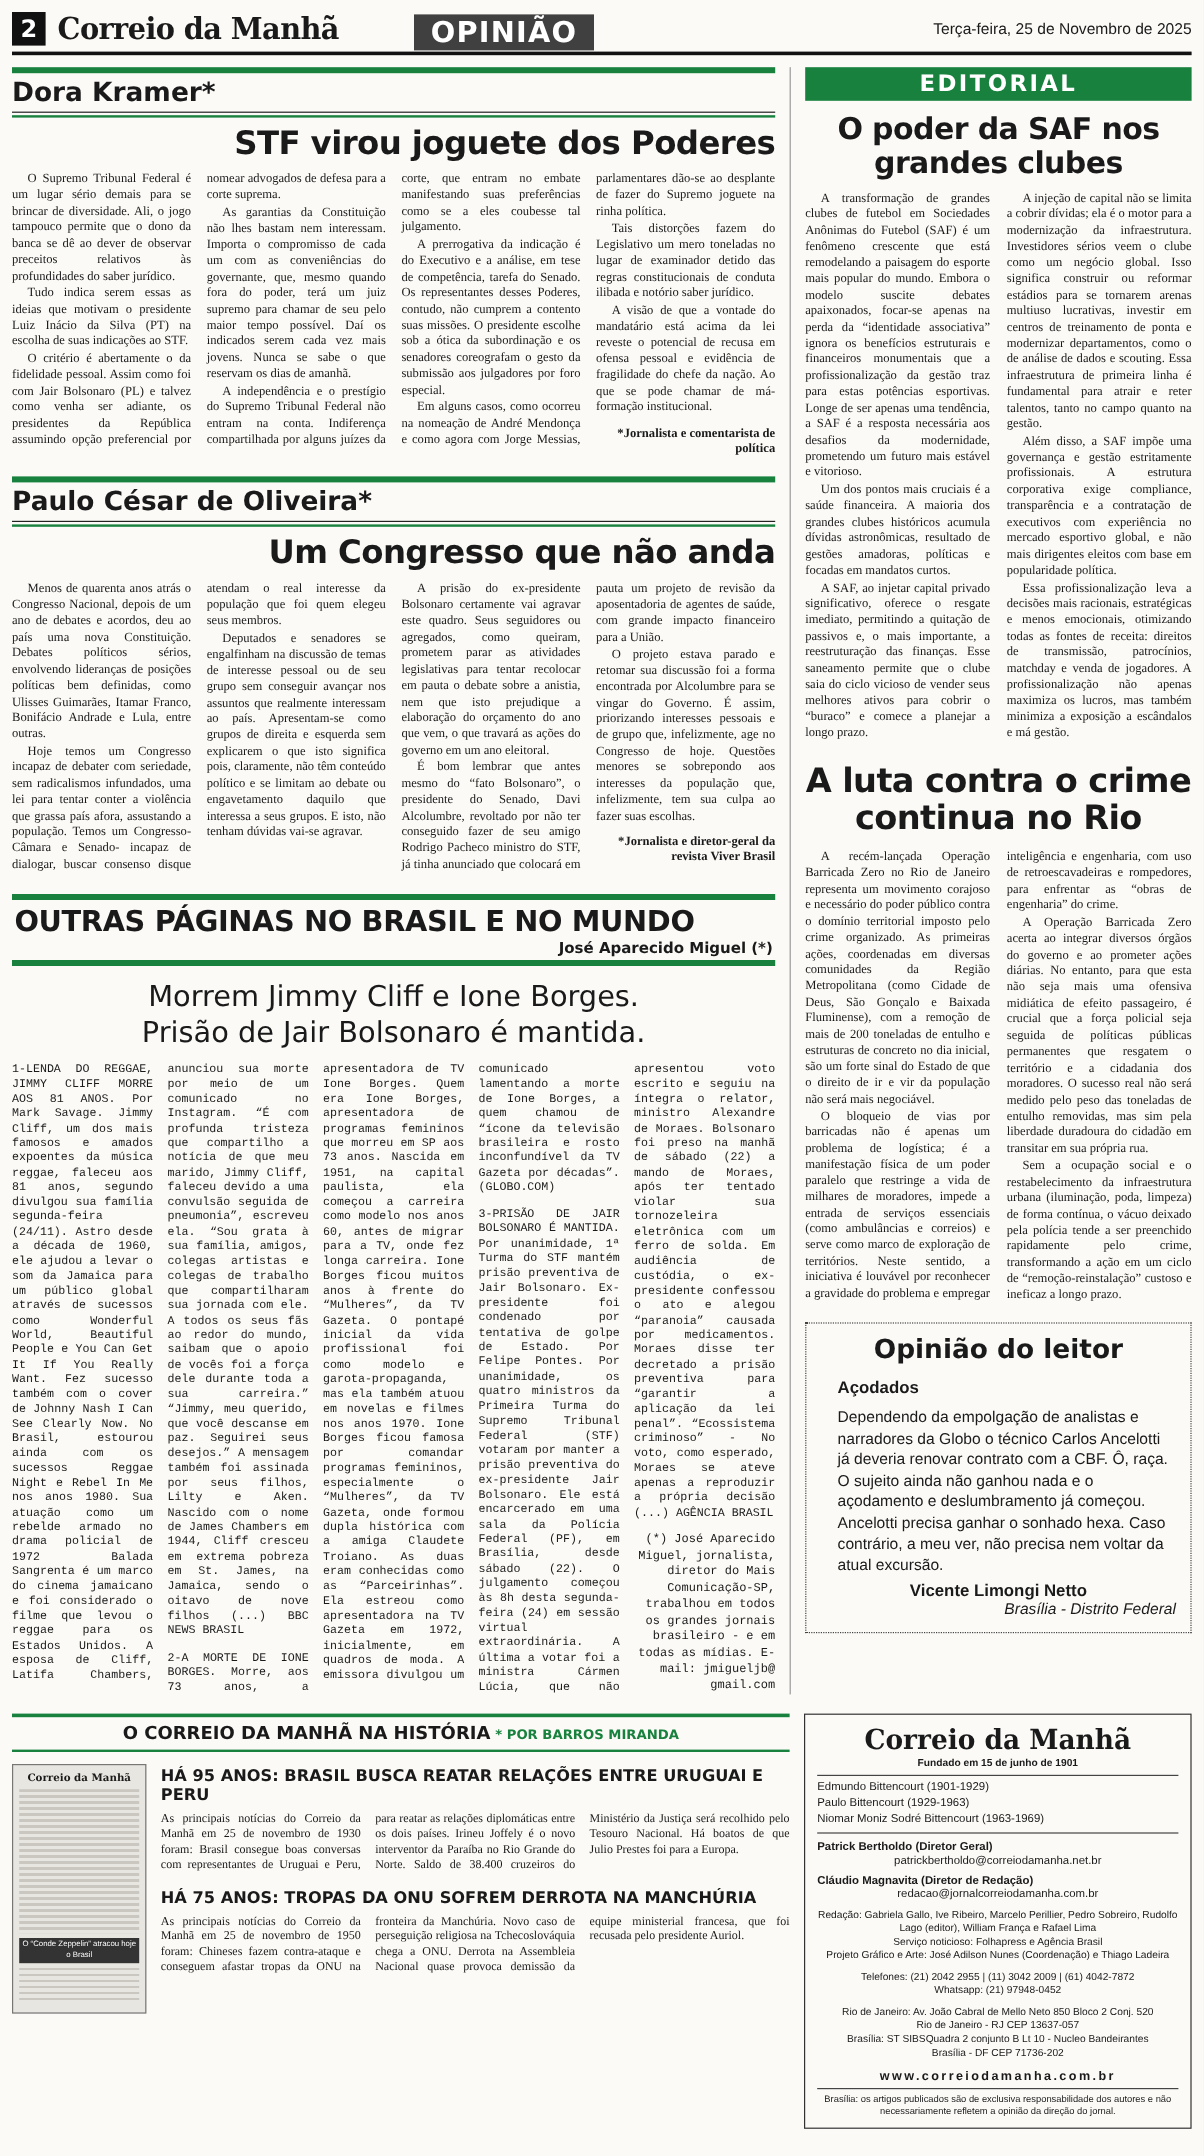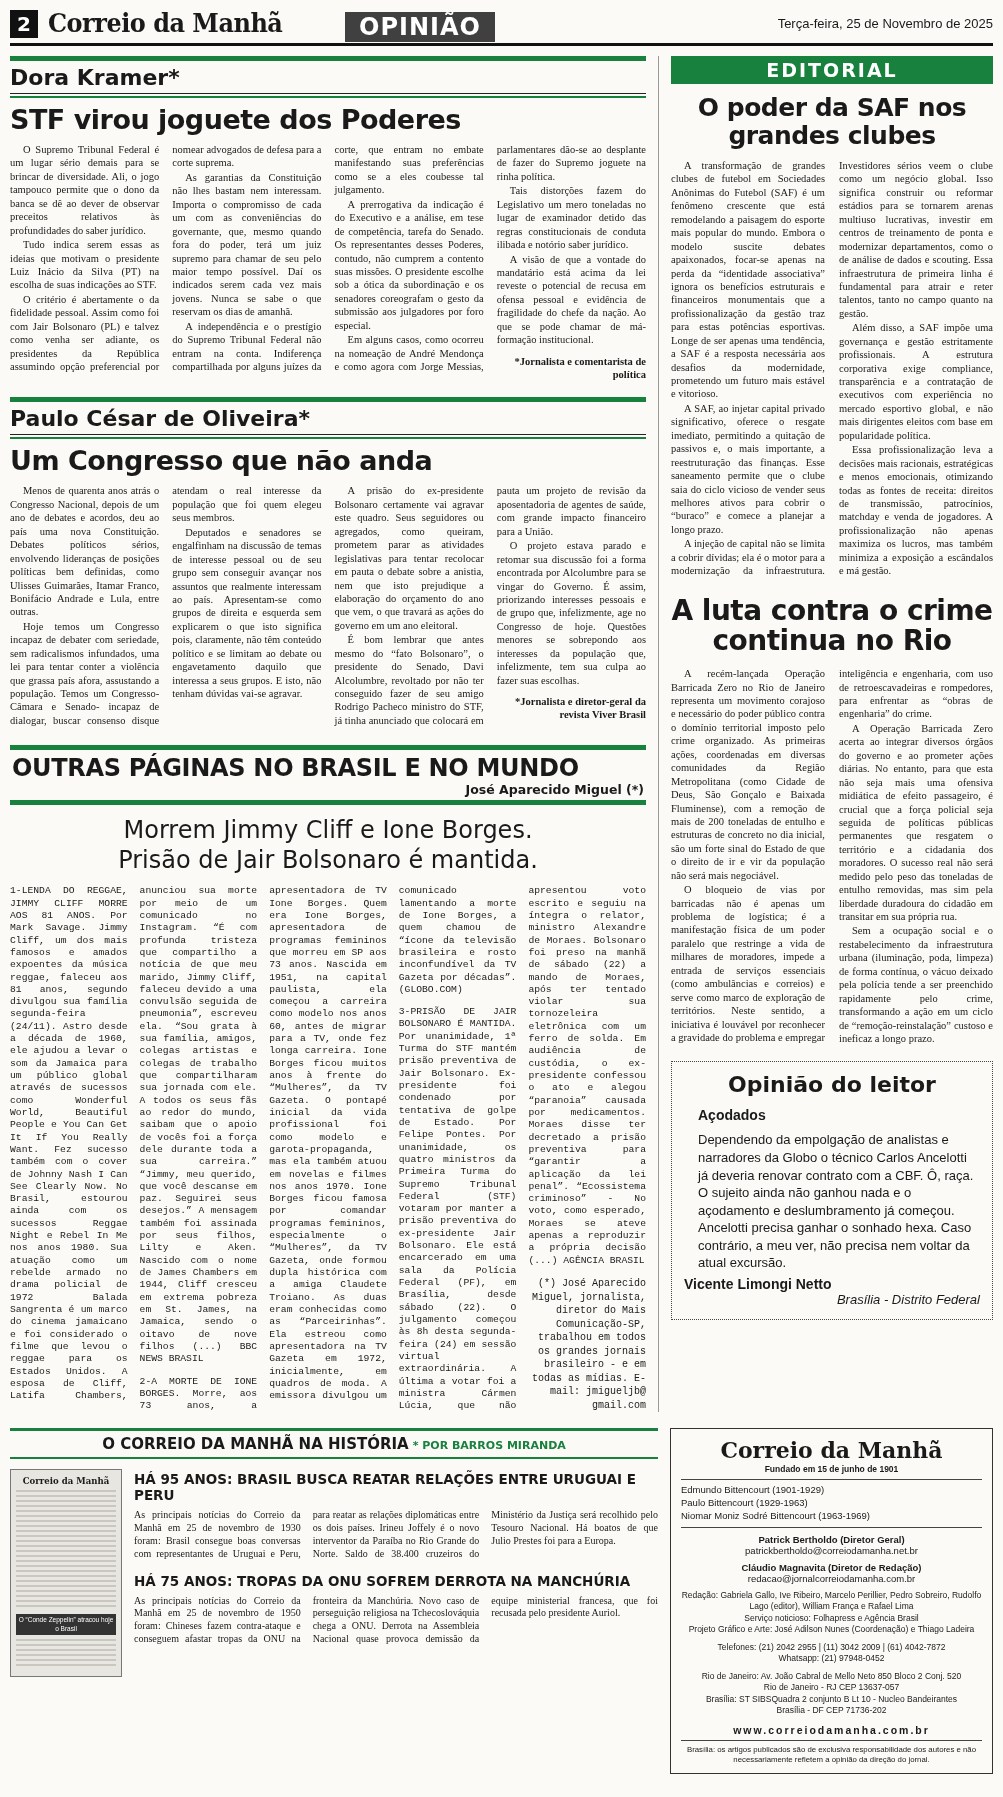--- a/index.html
+++ b/index.html
@@ -23,21 +23,21 @@
   .row1 { display:grid; grid-template-columns:648px 1fr; column-gap:0; margin-top:10px; }
   .leftcol { padding-right:12px; }
   .rightcol { border-left:1px solid #999; padding-left:12px; }
   .row2 { display:grid; grid-template-columns:648px 1fr; column-gap:12px; margin-top:16px; }
 
   
   .bar-green { height:5px; }
   .rule-dark { border-top:1px solid #222; }
   .rule-green { border-top:2px solid; margin-top:2px; }
   .author { font:700 22px "DejaVu Sans",sans-serif; padding:4px 0 3px; }
-  .headline { text-align:left; font:600 27px "DejaVu Sans",sans-serif; letter-spacing:-0.5px; padding:6px 0 8px; }
+  .headline { text-align:right; font:600 27px "DejaVu Sans",sans-serif; letter-spacing:-0.5px; padding:6px 0 8px; }
   .bodytext { text-align:justify; font-size:10.5px; line-height:1.28; }
   .bodytext p { text-indent:13px; margin:0; }
   .bodytext p.sp { margin-top:1px; }
   .sig { font-weight:700; text-align:right; text-indent:0 !important; margin-top:8px !important; }
 
   .cols4 { column-count:4; column-gap:13px; }
   .cols5 { column-count:5; column-gap:12px; }
   .cols2 { column-count:2; column-gap:14px; }
   .cols3 { column-count:3; column-gap:12px; }
 
@@ -54,21 +54,21 @@
   .outras-body { font-size:9.7px; line-height:1.27; }
   .outras-body p { text-indent:0; margin-bottom:10px;font-family:Liberation Mono, monospace; }
   .outras-footnote { font-family:"Liberation Sans",sans-serif; font-size:10px; text-align:right; line-height:1.35;
                      text-indent:0; break-inside:avoid; margin-top:90px; }
 
   
   .reader-box { border:1.5px dotted #444; margin-top:16px; padding:10px 12px 12px; }
   .reader-title { text-align:center; font:700 22px "DejaVu Sans",sans-serif; padding-bottom:10px; }
   .reader-lettertitle { font:700 14px "Liberation Sans",sans-serif; padding:0 0 8px 14px; }
   .reader-text { font:13px/1.35 "Liberation Sans",sans-serif; padding-left:14px; }
-  .reader-signame { font:700 14px "Liberation Sans",sans-serif; text-align:left; margin-top:4px; }
+  .reader-signame { font:700 14px "Liberation Sans",sans-serif; text-align:center; margin-top:4px; }
   .reader-sigplace { font:italic 13px "Liberation Sans",sans-serif; text-align:right; }
 
   
   .hist-titlerow { text-align:center; padding:4px 0; }
   .hist-title { font:700 15px "DejaVu Sans",sans-serif; }
   .hist-byline { font:700 11px "DejaVu Sans",sans-serif; }
   .hist-bodyrow { display:flex; gap:12px; margin-top:10px; }
   .hist-thumb { width:112px; min-width:112px; height:208px; border:1px solid #777; background:#e8e6e0; padding:6px 5px; }
   .thumb-masthead { font-family:"DejaVu Serif",serif; font-weight:700; font-size:9px; text-align:center; white-space:nowrap; transform:scale(0.95); }
   .thumb-lines { height:120px; margin-top:4px;
@@ -80,21 +80,21 @@
   .hist-item-title { font:700 13.5px "DejaVu Sans",sans-serif; margin:2px 0 6px; }
   .hist-text { font-size:10px; line-height:1.28; text-align:justify; }
   .hist-item + .hist-item { margin-top:12px; }
 
   
   .mh-box { border:1px solid #333; padding:8px 10px 8px; font-family:"Liberation Sans",sans-serif; }
   .mh-logo { text-align:center; font-family:"DejaVu Serif",serif; font-weight:700; font-size:22px; transform:scaleY(1.05); }
   .mh-founded { text-align:center; font-weight:700; font-size:8.5px; margin:1px 0 5px; }
   .mh-rule { border-top:1px solid #444; margin:4px 0; }
   .mh-founders div { font-size:9.5px; line-height:1.35; }
-  .mh-person { text-align:center; font-weight:700; font-size:9.5px; margin-top:6px; }
+  .mh-person { text-align:left; font-weight:700; font-size:9.5px; margin-top:6px; }
   .mh-email { text-align:center; font-size:9.5px; }
   .mh-line { text-align:center; font-size:8.5px; line-height:1.35; }
   .mh-group { margin-top:6px; }
   .mh-site { text-align:center; font-weight:700; font-size:10.5px; letter-spacing:2px; margin-top:7px; }
   .mh-disclaimer { text-align:center; font-size:7.8px; line-height:1.3; margin-top:4px; }
 </style>
 </head>
 <body>
 
 <div class="page">
@@ -165,20 +165,21 @@
       </div>
     </div>
 
     <div class="rightcol">
 
       <div>
         <div class="edit-label green-bg" style="background: rgb(23, 129, 61);">EDITORIAL</div>
         <div class="edit-headline">O poder da SAF nos grandes clubes</div>
         <div class="bodytext cols2">
           <p>A transformação de grandes clubes de futebol em Sociedades Anônimas do Futebol (SAF) é um fenômeno crescente que está remodelando a paisagem do esporte mais popular do mundo. Embora o modelo suscite debates apaixonados, focar-se apenas na perda da “identidade associativa” ignora os benefícios estruturais e financeiros monumentais que a profissionalização da gestão traz para estas potências esportivas. Longe de ser apenas uma tendência, a SAF é a resposta necessária aos desafios da modernidade, prometendo um futuro mais estável e vitorioso.</p>
+          <p class="sp">Um dos pontos mais cruciais é a saúde financeira. A maioria dos grandes clubes históricos acumula dívidas astronômicas, resultado de gestões amadoras, políticas e focadas em mandatos curtos.</p>
           <p class="sp">A SAF, ao injetar capital privado significativo, oferece o resgate imediato, permitindo a quitação de passivos e, o mais importante, a reestruturação das finanças. Esse saneamento permite que o clube saia do ciclo vicioso de vender seus melhores ativos para cobrir o “buraco” e comece a planejar a longo prazo.</p>
           <p class="sp">A injeção de capital não se limita a cobrir dívidas; ela é o motor para a modernização da infraestrutura. Investidores sérios veem o clube como um negócio global. Isso significa construir ou reformar estádios para se tornarem arenas multiuso lucrativas, investir em centros de treinamento de ponta e modernizar departamentos, como o de análise de dados e scouting. Essa infraestrutura de primeira linha é fundamental para atrair e reter talentos, tanto no campo quanto na gestão.</p>
           <p class="sp">Além disso, a SAF impõe uma governança e gestão estritamente profissionais. A estrutura corporativa exige compliance, transparência e a contratação de executivos com experiência no mercado esportivo global, e não mais dirigentes eleitos com base em popularidade política.</p>
           <p class="sp">Essa profissionalização leva a decisões mais racionais, estratégicas e menos emocionais, otimizando todas as fontes de receita: direitos de transmissão, patrocínios, matchday e venda de jogadores. A profissionalização não apenas maximiza os lucros, mas também minimiza a exposição a escândalos e má gestão.</p>
         </div>
       </div>
 
       <div>
         <div class="luta-headline">A luta contra o crime continua no Rio</div>
         <div class="bodytext cols2">

